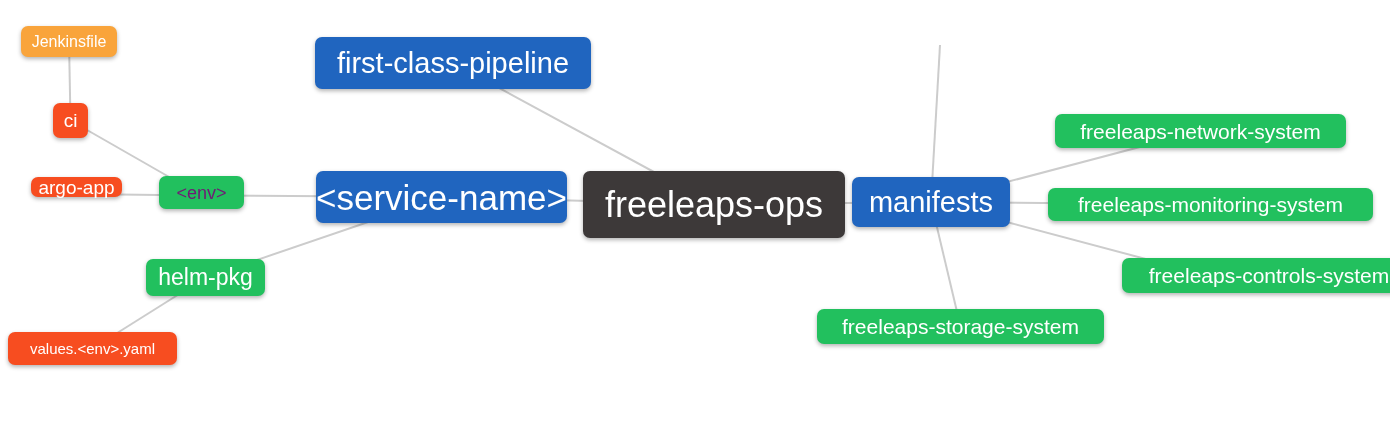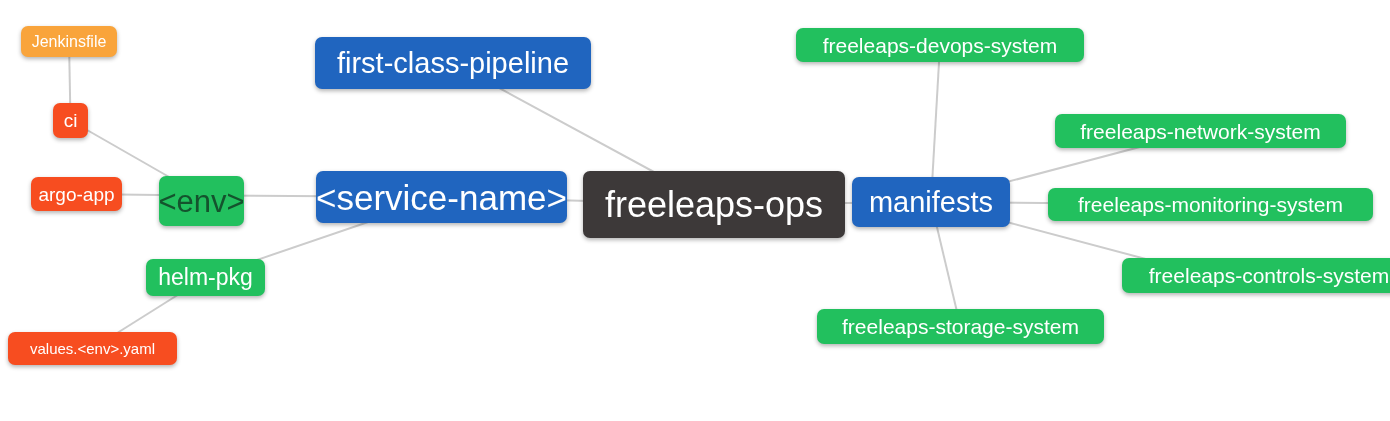--- a/index.html
+++ b/index.html
@@ -54,26 +54,25 @@
       <line x1="441.5" y1="197" x2="714" y2="204.5" stroke="#cccccc" stroke-width="2"></line>
       <line x1="714" y1="204.5" x2="931" y2="202" stroke="#cccccc" stroke-width="2"></line>
       <line x1="931" y1="202" x2="940" y2="45" stroke="#cccccc" stroke-width="2"></line>
       <line x1="931" y1="202" x2="1200.5" y2="131" stroke="#cccccc" stroke-width="2"></line>
       <line x1="931" y1="202" x2="1210.5" y2="204.5" stroke="#cccccc" stroke-width="2"></line>
       <line x1="931" y1="202" x2="1208" y2="275.5" stroke="#cccccc" stroke-width="2"></line>
       <line x1="931" y1="202" x2="960.5" y2="326.5" stroke="#cccccc" stroke-width="2"></line>
     </svg>
 <div class="node amber" style="left: 21px; top: 26px; width: 96px; height: 31px; font-size: 16px; background: rgb(249, 164, 59); color: rgb(255, 255, 255);">Jenkinsfile</div>
     <div class="node accent" style="left: 53px; top: 103px; width: 35px; height: 35px; font-size: 19px; background: rgb(247, 77, 32); color: rgb(255, 255, 255);">ci</div>
-    <div class="node accent" style="left: 31px; top: 177px; width: 91px; height: 34px; font-size: 19px; background: rgb(247, 77, 32); color: rgb(255, 255, 255);">argo-app</div>
-    <div class="node leaf" style="left: 159px; top: 176px; width: 85px; height: 50px; font-size: 31px; background: rgb(34, 192, 94); color: #14532d;">&lt;env&gt;</div>
+    <div class="node accent" style="left: 31px; top: 177px; width: 91px; height: 20px; font-size: 19px; background: rgb(247, 77, 32); color: rgb(255, 255, 255);">argo-app</div>
+    <div class="node leaf" style="left: 159px; top: 176px; width: 85px; height: 33px; font-size: 18px; background: rgb(34, 192, 94); color: #701a75;">&lt;env&gt;</div>
     <div class="node leaf" style="left: 146px; top: 259px; width: 119px; height: 37px; font-size: 23px; background: rgb(34, 192, 94); color: rgb(255, 255, 255);">helm-pkg</div>
     <div class="node accent" style="left: 8px; top: 332px; width: 169px; height: 33px; font-size: 15px; background: rgb(247, 77, 32); color: rgb(255, 255, 255);">values.&lt;env&gt;.yaml</div>
     <div class="node branch" style="left: 315px; top: 37px; width: 276px; height: 52px; font-size: 29px; background: rgb(32, 101, 191); color: rgb(255, 255, 255);">first-class-pipeline</div>
     <div class="node branch" style="left: 316px; top: 171px; width: 251px; height: 52px; font-size: 35px; background: rgb(32, 101, 191); color: rgb(255, 255, 255);">&lt;service-name&gt;</div>
     <div class="node root" style="left: 583px; top: 171px; width: 262px; height: 67px; font-size: 36px; background: rgb(61, 57, 57); color: rgb(255, 255, 255);">freeleaps-ops</div>
     <div class="node branch" style="left: 852px; top: 177px; width: 158px; height: 50px; font-size: 29px; background: rgb(32, 101, 191); color: rgb(255, 255, 255);">manifests</div>
-    <div class="node leaf" style="left: 796px; top: 28px; width: 288px; height: 34px; font-size: 21px; background: rgb(34, 192, 94); color: rgb(255, 255, 255);">freeleaps-devops-system</div>
     <div class="node leaf" style="left: 1055px; top: 114px; width: 291px; height: 34px; font-size: 21px; background: rgb(34, 192, 94); color: rgb(255, 255, 255);">freeleaps-network-system</div>
     <div class="node leaf" style="left: 1048px; top: 188px; width: 325px; height: 33px; font-size: 21px; background: rgb(34, 192, 94); color: rgb(255, 255, 255);">freeleaps-monitoring-system</div>
     <div class="node leaf" style="left: 1122px; top: 258px; width: 294px; height: 35px; font-size: 21px; background: rgb(34, 192, 94); color: rgb(255, 255, 255);">freeleaps-controls-system</div>
     <div class="node leaf" style="left: 817px; top: 309px; width: 287px; height: 35px; font-size: 21px; background: rgb(34, 192, 94); color: rgb(255, 255, 255);">freeleaps-storage-system</div>
   </div>
 
 </body></html>

